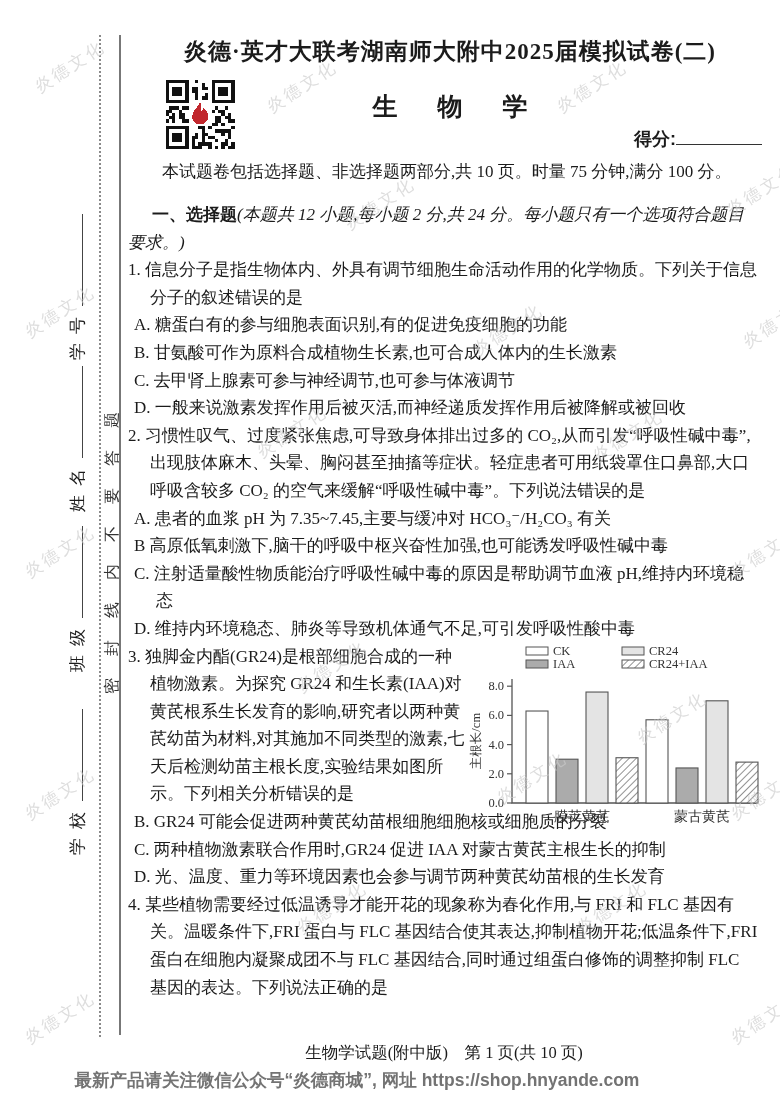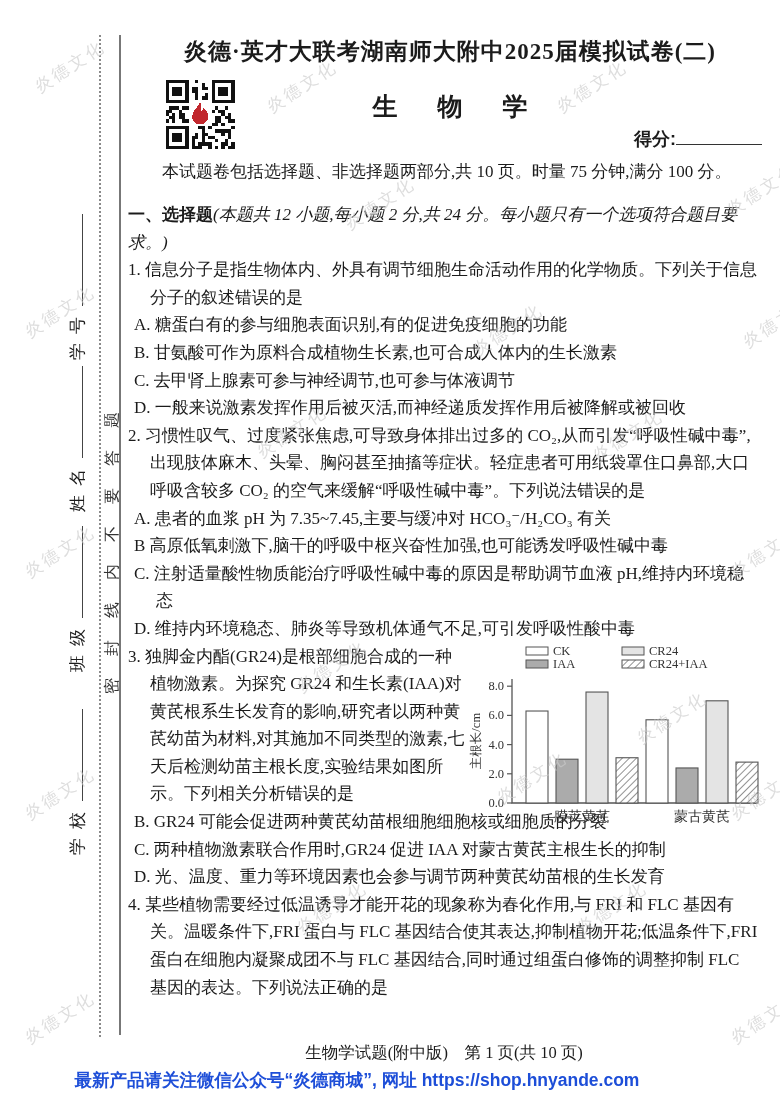--- a/index.html
+++ b/index.html
@@ -42,34 +42,34 @@
   .score{
     position:absolute;left:634px;top:127px;font-size:18px;font-weight:bold;
     font-family:Liberation Sans, sans-serif;
   }
   .score-line{display:inline-block;width:86px;height:15px;border-bottom:1.5px solid #333;}
   .qr{position:absolute;left:164px;top:80px;}
   .intro{position:absolute;left:128px;top:160px;width:632px;font-size:17px;text-indent:34px;}
   
   .content{position:absolute;left:128px;top:201px;width:632px;font-size:17px;line-height:27.6px;}
   .section-head{padding-left:0;}
-  .section-title{font-family:"Liberation Sans","DejaVu Sans",sans-serif;font-weight:bold;}
+  .section-title{font-family:"Liberation Sans","DejaVu Sans",sans-serif;font-weight:bold;margin-left:24px;}
   .section-note{font-style:italic;}
   .stem{padding-left:22px;text-indent:-22px;}
   .qnum{display:inline;}
   .option{margin-left:6px;padding-left:22px;text-indent:-22px;}
   .q3{position:relative;}
   .q3-left{width:340px;}
   .q3-chart{position:absolute;left:340px;top:0px;width:292px;height:200px;}
   
   .page-footer{position:absolute;left:128px;top:1042px;width:632px;text-align:center;font-size:16.5px;}
   .promo{
     position:absolute;left:0;top:1068px;width:714px;text-align:center;
     font-size:17.5px;font-weight:bold;
-    font-family:"Liberation Sans","DejaVu Sans",sans-serif;color:#1d4ed8;
+    font-family:"Liberation Sans","DejaVu Sans",sans-serif;color:#737373;
   }
 </style>
 </head>
 <body>
 
 <div class="dotted-line"></div>
 <div class="solid-line"></div>
 
 <div class="side-field" style="top:360px">
   <span class="lbl">学号</span><span class="field-line"></span>

